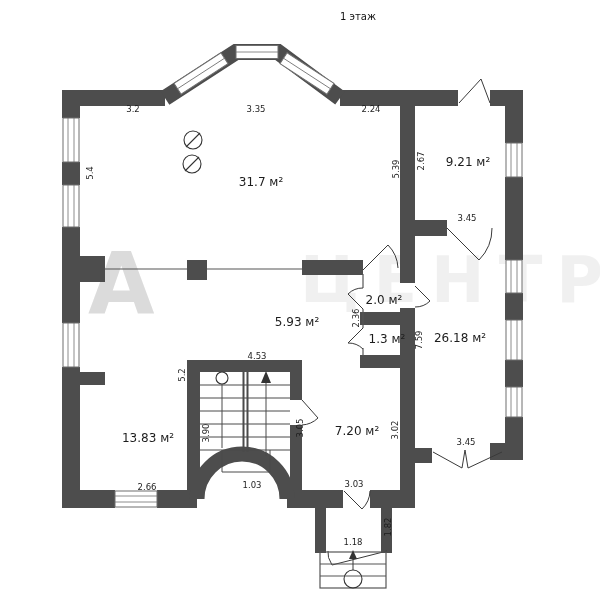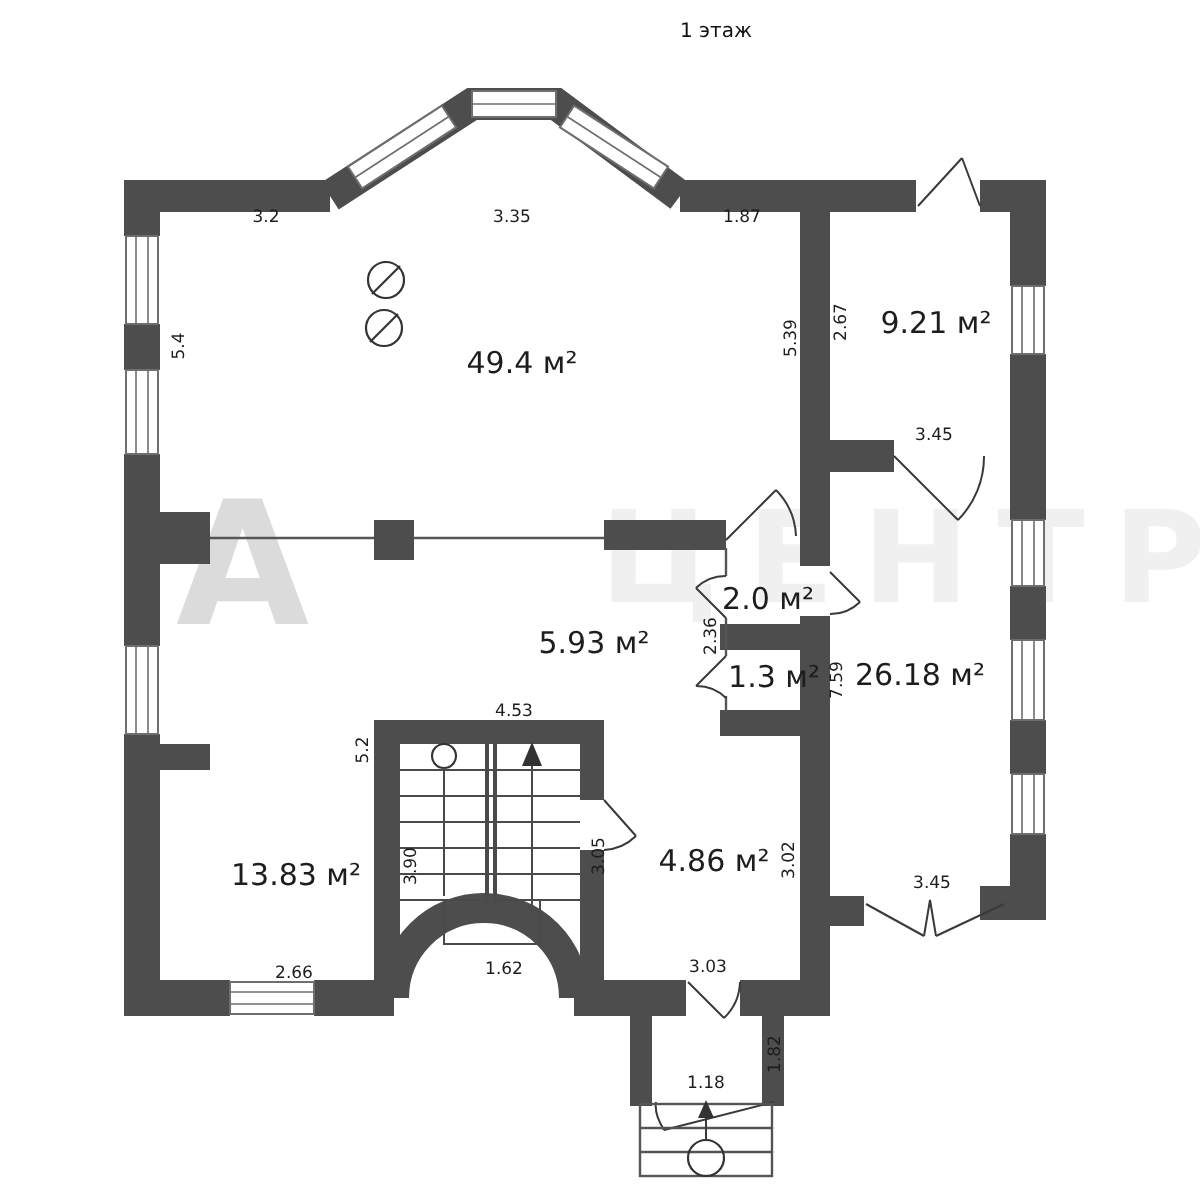--- a/index.html
+++ b/index.html
@@ -12,21 +12,21 @@
   .wline{stroke:var(--window-stroke,#6e6e6e);stroke-width:0.8;}
   .thin{stroke:#555;stroke-width:1.2;fill:none;}
   .tread{stroke:#4a4a4a;stroke-width:1;fill:none;}
   .door{stroke:var(--line,#3a3a3a);stroke-width:1;fill:none;}
   .sym{stroke:#333;stroke-width:1.1;fill:none;}
   .arrowhead{fill:#333;stroke:none;}
   .title{position:absolute;transform:translate(-50%,-50%);font-size:10px;color:#111;white-space:nowrap;margin-left:48px;}
   .dim{position:absolute;transform:translate(-50%,-50%);font-size:8.5px;color:var(--dim-text,#1d1d1d);
        white-space:nowrap;line-height:1;}
   .dim.rot{transform:translate(-50%,-50%) rotate(-90deg);}
-  .dim.area{font-size:15px;}
+  .dim.area{font-size:12px;}
   .wm{position:absolute;color:#8a8a8a;font-weight:bold;pointer-events:none;line-height:1;}
   .wm.letter{left:88px;top:240px;font-size:86px;opacity:.30;}
   .wm.text{left:300px;top:248px;font-size:64px;letter-spacing:14px;opacity:.12;}
 </style>
 </head>
 <body>
 
 <div id="stage">
 
   <div class="wm letter">А</div>
@@ -168,41 +168,41 @@
       <line class="sym" x1="186" y1="147" x2="200" y2="133"></line>
       <circle class="sym" cx="192" cy="164" r="9"></circle>
       <line class="sym" x1="185" y1="171" x2="199" y2="157"></line>
     </g>
   </svg>
 
   <span class="title" style="left:310px;top:16px">1 этаж</span>
 
   <span class="dim" style="left:133px;top:109px">3.2</span>
   <span class="dim" style="left:256px;top:109px">3.35</span>
-  <span class="dim" style="left:371px;top:109px">1.87</span>
+  <span class="dim" style="left:371px;top:109px">2.24</span>
   <span class="dim rot" style="left:90px;top:173px">5.4</span>
   <span class="dim rot" style="left:396px;top:169px">5.39</span>
   <span class="dim rot" style="left:421px;top:161px">2.67</span>
   <span class="dim" style="left:467px;top:218px">3.45</span>
   <span class="dim rot" style="left:356px;top:318px">2.36</span>
   <span class="dim rot" style="left:419px;top:340px">7.59</span>
   <span class="dim rot" style="left:182px;top:375px">5.2</span>
   <span class="dim" style="left:257px;top:356px">4.53</span>
   <span class="dim rot" style="left:206px;top:433px">3.90</span>
-  <span class="dim" style="left:252px;top:485px">1.62</span>
+  <span class="dim" style="left:252px;top:485px">1.03</span>
   <span class="dim rot" style="left:300px;top:428px">3.05</span>
   <span class="dim rot" style="left:395px;top:430px">3.02</span>
   <span class="dim" style="left:147px;top:487px">2.66</span>
   <span class="dim" style="left:354px;top:484px">3.03</span>
   <span class="dim" style="left:466px;top:442px">3.45</span>
   <span class="dim rot" style="left:388px;top:527px">1.82</span>
   <span class="dim" style="left:353px;top:542px">1.18</span>
 
-  <span class="dim area" style="left:261px;top:182px">49.4 м²</span>
+  <span class="dim area" style="left:261px;top:182px">31.7 м²</span>
   <span class="dim area" style="left:468px;top:162px">9.21 м²</span>
   <span class="dim area" style="left:460px;top:338px">26.18 м²</span>
   <span class="dim area" style="left:297px;top:322px">5.93 м²</span>
   <span class="dim area" style="left:384px;top:300px">2.0 м²</span>
   <span class="dim area" style="left:387px;top:339px">1.3 м²</span>
   <span class="dim area" style="left:148px;top:438px">13.83 м²</span>
-  <span class="dim area" style="left:357px;top:431px">4.86 м²</span>
+  <span class="dim area" style="left:357px;top:431px">7.20 м²</span>
 
 </div>
 
 </body></html>

